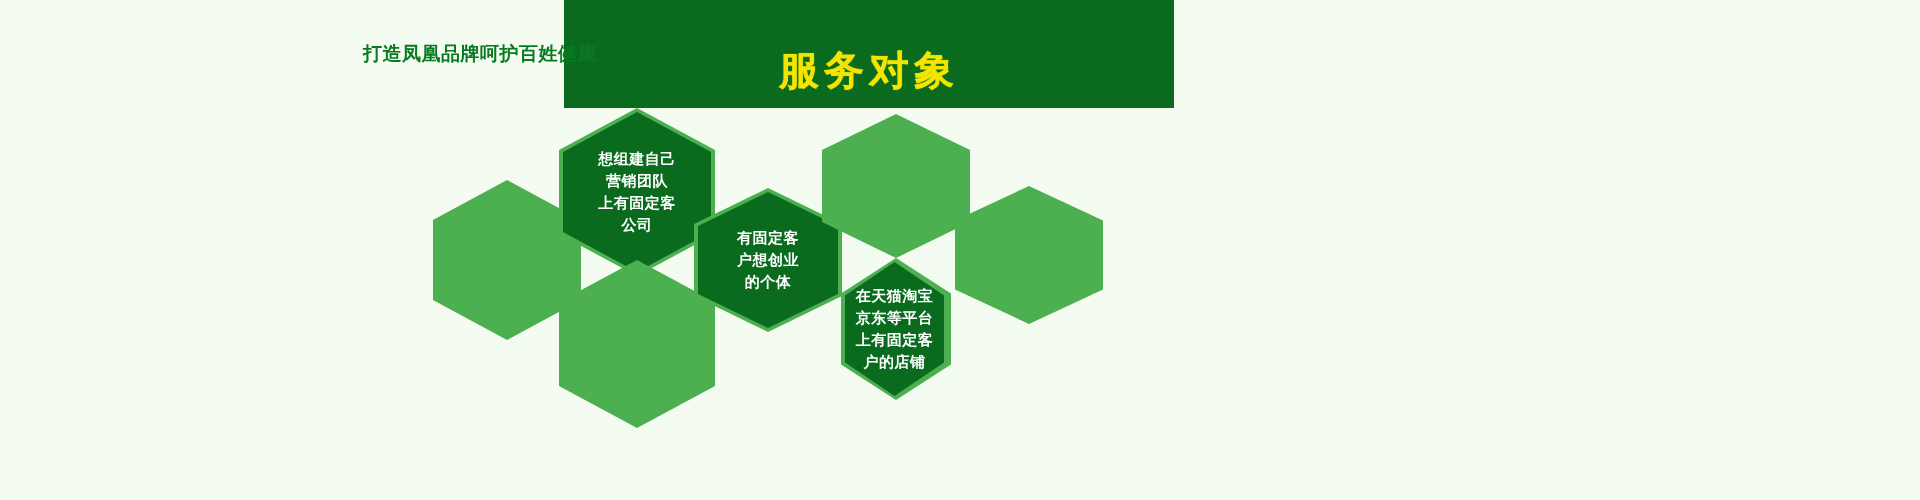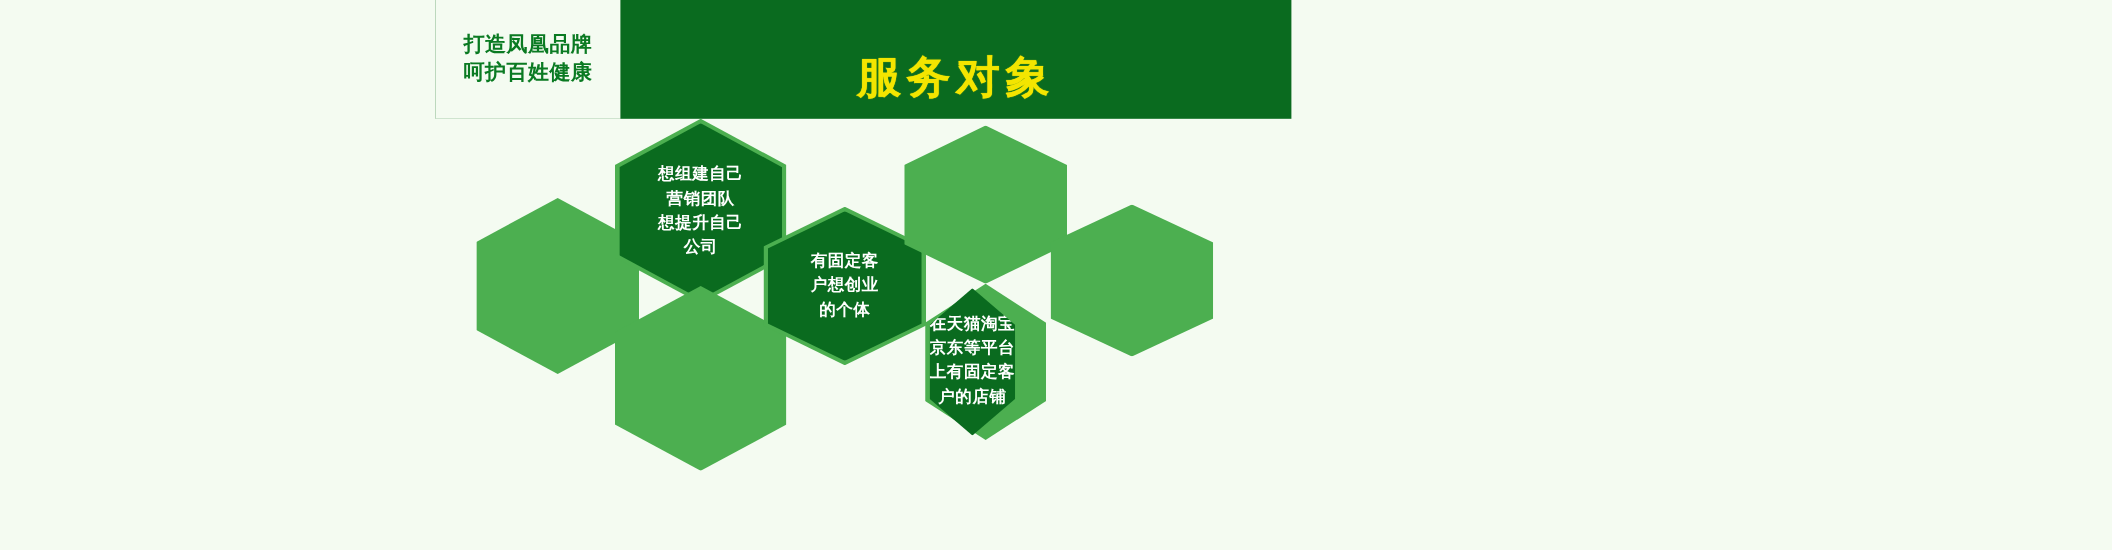--- a/index.html
+++ b/index.html
@@ -32,21 +32,21 @@
   .slogan-box {
     position: absolute;
     left: 396px;
     top: 0;
     width: 168px;
     height: 108px;
     background: #f4fbf1;
     box-sizing: border-box;
     border-right: 0 none;
     display: flex;
-    flex-direction: column;
+    flex-direction: row;
     align-items: center;
     justify-content: center;
   }
   .slogan-line {
     color: #0a7a22;
     font-size: 19px;
     font-weight: bold;
     line-height: 26px;
     letter-spacing: 0.5px;
     white-space: nowrap;
@@ -107,37 +107,37 @@
   </div>
 
   <div class="header-title">服务对象</div>
 
   <div class="hex-outer" style="left:433px; top:180px; width:148px; height:160px;"></div>
 
   <div class="hex-outer" style="left:559px; top:108px; width:156px; height:168px;"></div>
   <div class="hex" style="left:563px; top:112px; width:148px; height:160px;">
     <div class="hex-text">想组建自己
 营销团队
-想提升自己
+上有固定客
 公司</div>
   </div>
 
   <div class="hex-outer" style="left:559px; top:260px; width:156px; height:168px;"></div>
 
   <div class="hex-outer" style="left:694px; top:188px; width:148px; height:144px;"></div>
   <div class="hex" style="left:698px; top:192px; width:140px; height:136px;">
     <div class="hex-text">有固定客
 户想创业
 的个体</div>
   </div>
 
   <div class="hex-outer" style="left:822px; top:114px; width:148px; height:144px;"></div>
 
   <div class="hex-outer" style="left:841px; top:258px; width:110px; height:142px;"></div>
-  <div class="hex" style="left:845px; top:262px; width:78px; height:134px;font-family:Liberation Mono, monospace;">
+  <div class="hex" style="left:845px; top:262px; width:99px; height:134px;">
     <div class="hex-text">在天猫淘宝
 京东等平台
 上有固定客
 户的店铺</div>
   </div>
 
   <div class="hex-outer" style="left:955px; top:186px; width:148px; height:138px;"></div>
 
 </div>
 

